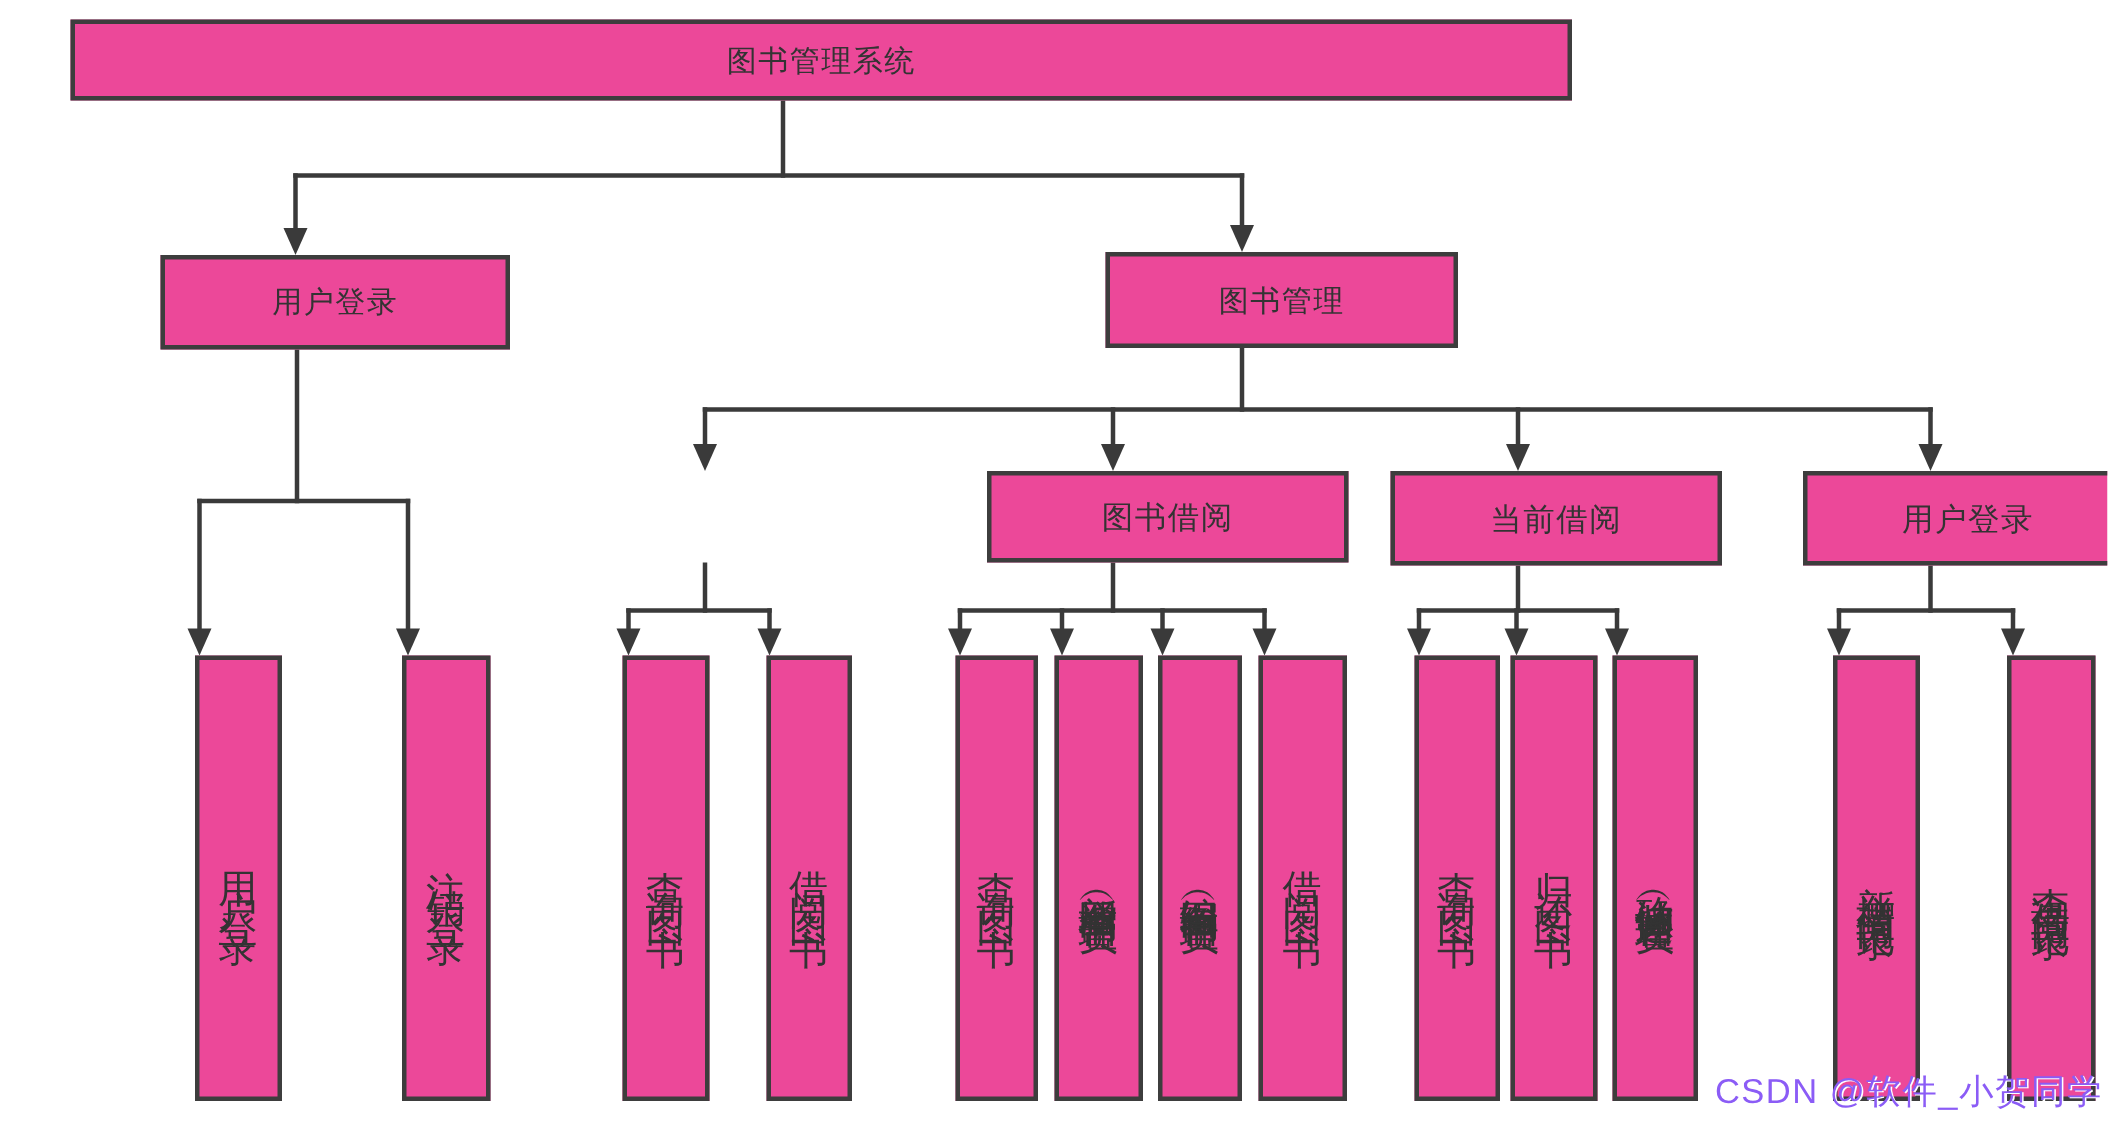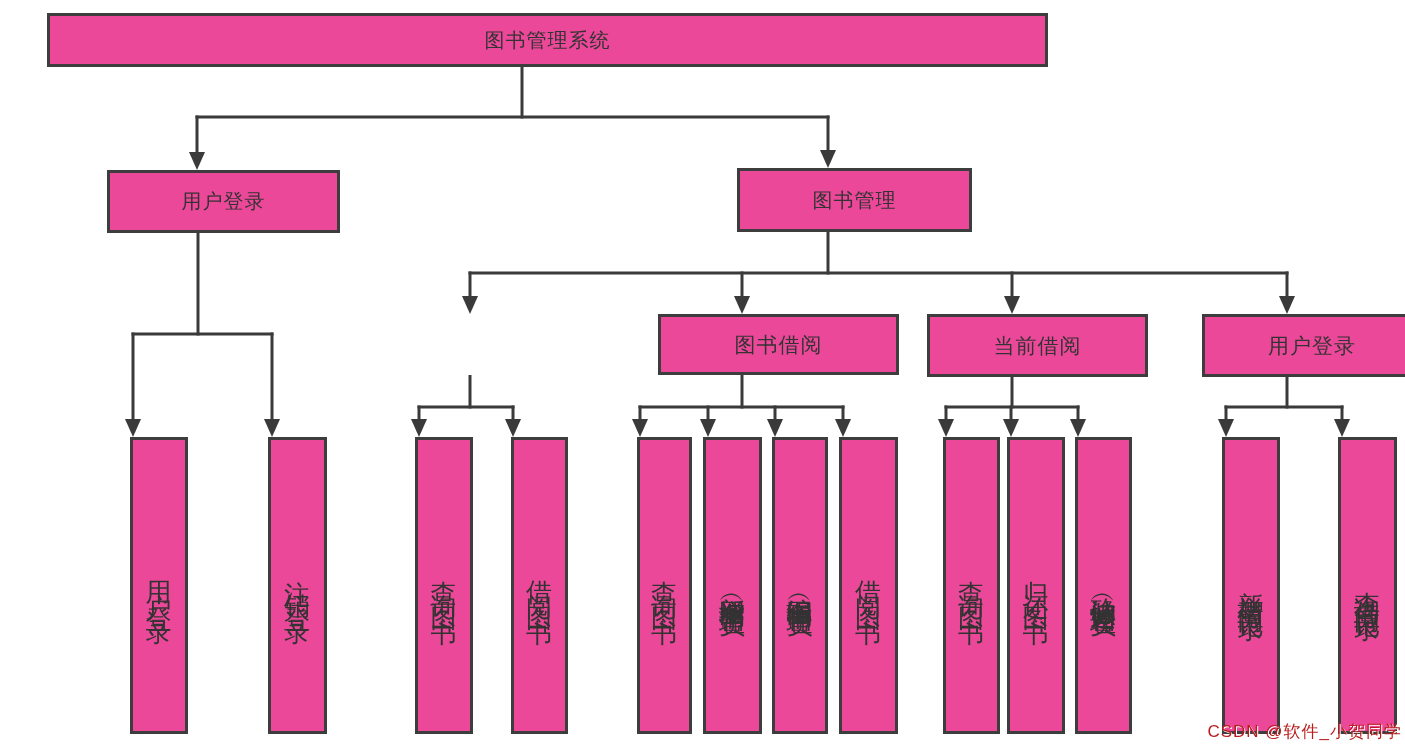--- a/index.html
+++ b/index.html
@@ -19,21 +19,21 @@
     font-size:20px;letter-spacing:1px;color:#333333;white-space:nowrap;
   }
   .lvl2 .h-label{font-size:21px;}
   .leaf{top:437px;height:297px;}
   .v-label{
     writing-mode:vertical-rl;text-orientation:mixed;
     font-size:26px;line-height:1;color:#333333;
   }
   #watermark{
     position:absolute;right:3px;bottom:4px;
-    font-size:17px;letter-spacing:1px;color:#b91c1c;
+    font-size:23px;letter-spacing:1px;color:#8b5cf6;
     text-shadow:1px 1px 0 #ffffff;white-space:nowrap;
   }
 </style>
 </head>
 <body>
 
 <div id="stage">
 
   <svg id="wires" viewBox="0 0 1405 747" xmlns="http://www.w3.org/2000/svg">
 

